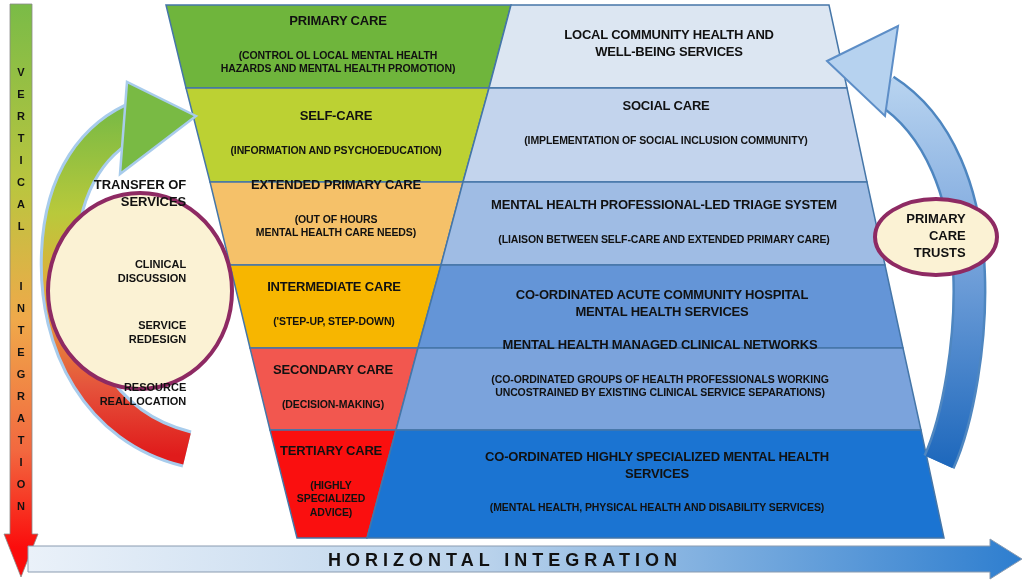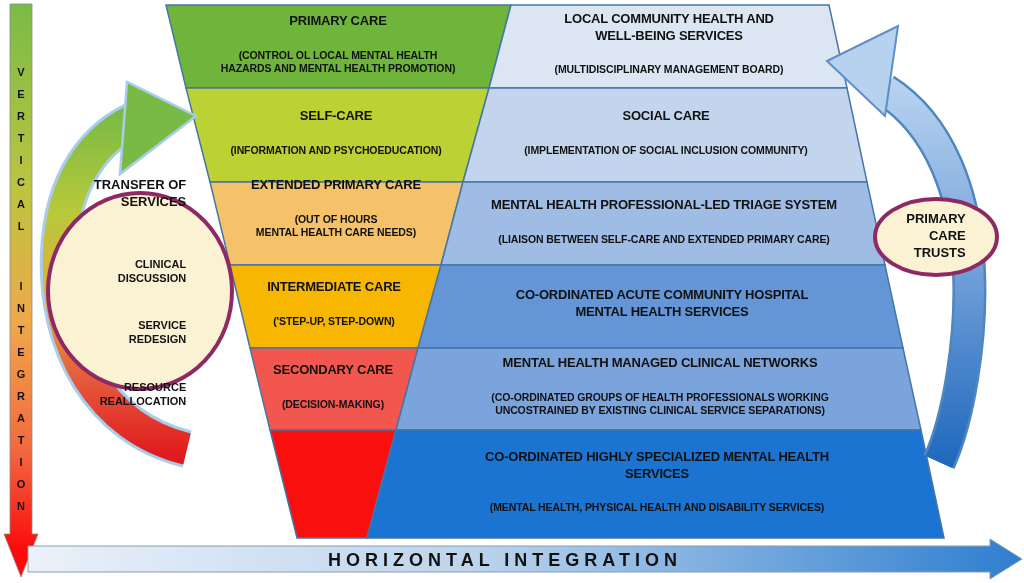--- a/index.html
+++ b/index.html
@@ -92,28 +92,27 @@
 </svg>
 
   <div class="ct" style="left:338px;top:44px">
     <div class="t">PRIMARY CARE</div>
     <div class="s">(CONTROL OL LOCAL MENTAL HEALTH
 HAZARDS AND MENTAL HEALTH PROMOTION)</div>
   </div>
   <div class="ct" style="left:669px;top:44px">
     <div class="t">LOCAL COMMUNITY HEALTH AND
 WELL-BEING SERVICES</div>
-    <div class="s">(MULTIDISCIPLINARY MANAGEMENT BOARD)</div>
   </div>
 
   <div class="ct" style="left:336px;top:133px">
     <div class="t">SELF-CARE</div>
     <div class="s">(INFORMATION AND PSYCHOEDUCATION)</div>
   </div>
-  <div class="ct" style="left:666px;top:133px">
+  <div class="ct" style="left:666px;top:123px">
     <div class="t">SOCIAL CARE</div>
     <div class="s">(IMPLEMENTATION OF SOCIAL INCLUSION COMMUNITY)</div>
   </div>
 
   <div class="ct" style="left:336px;top:208px">
     <div class="t">EXTENDED PRIMARY CARE</div>
     <div class="s">(OUT OF HOURS
 MENTAL HEALTH CARE NEEDS)</div>
   </div>
   <div class="ct" style="left:664px;top:222px">
@@ -127,26 +126,32 @@
   </div>
   <div class="ct" style="left:662px;top:304px">
     <div class="t">CO-ORDINATED ACUTE COMMUNITY HOSPITAL
 MENTAL HEALTH SERVICES</div>
   </div>
 
   <div class="ct" style="left:333px;top:387px">
     <div class="t">SECONDARY CARE</div>
     <div class="s">(DECISION-MAKING)</div>
   </div>
-  <div class="ct" style="left:660px;top:386px">
+  <div class="ct" style="left:660px;top:368px">
     <div class="t">MENTAL HEALTH MANAGED CLINICAL NETWORKS</div>
     <div class="s">(CO-ORDINATED GROUPS OF HEALTH PROFESSIONALS WORKING
 UNCOSTRAINED BY EXISTING CLINICAL SERVICE SEPARATIONS)</div>
   </div>
 
+  <div class="ct" style="left:331px;top:481px">
+    <div class="t">TERTIARY CARE</div>
+    <div class="s">(HIGHLY
+SPECIALIZED
+ADVICE)</div>
+  </div>
   <div class="ct" style="left:657px;top:482px">
     <div class="t">CO-ORDINATED HIGHLY SPECIALIZED MENTAL HEALTH SERVICES</div>
     <div class="s">(MENTAL HEALTH, PHYSICAL HEALTH AND DISABILITY SERVICES)</div>
   </div>
 
   <div class="bubble-text" style="left:140px;top:293px">
     <div class="bt-title">TRANSFER OF
 SERVICES</div>
     <div class="bt-item">CLINICAL
 DISCUSSION</div>

